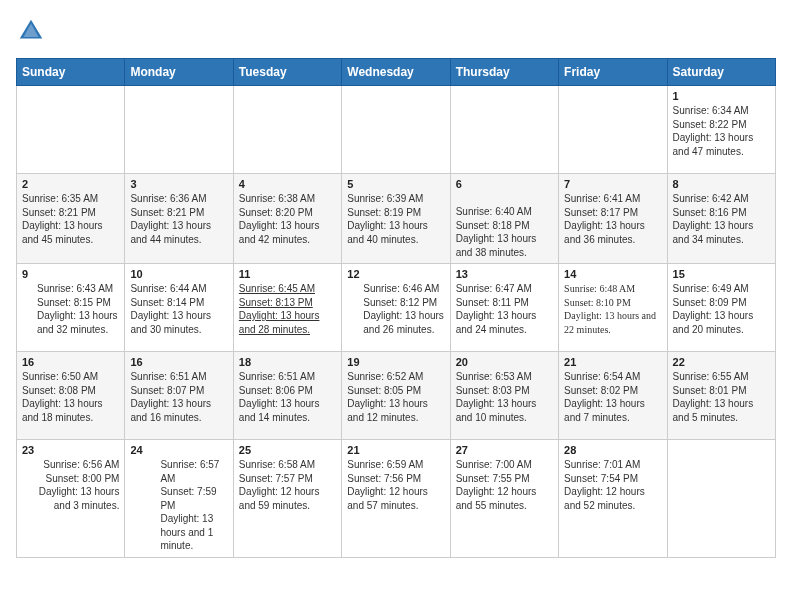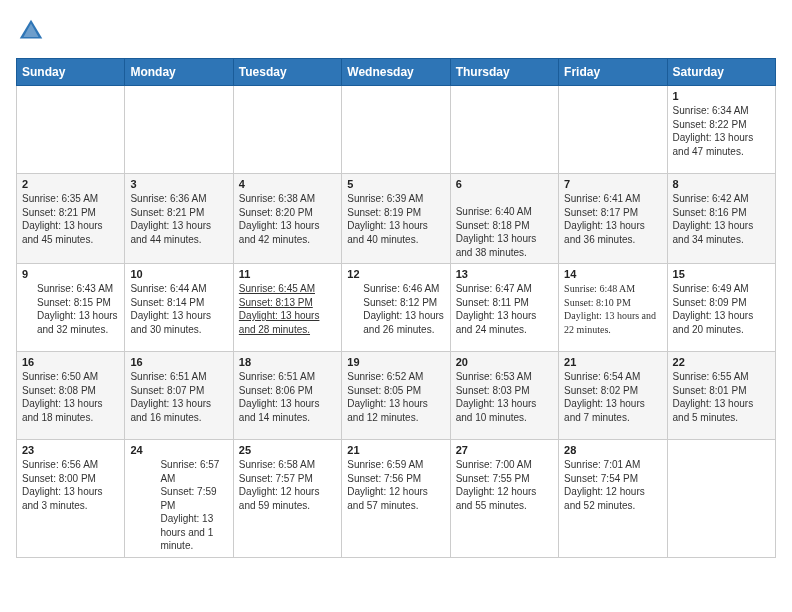--- a/index.html
+++ b/index.html
@@ -263,21 +263,21 @@
         <td>
           <div class="day-number">22</div>
           <div class="day-info" style="white-space: pre-line;">Sunrise: 6:55 AM
 Sunset: 8:01 PM
 Daylight: 13 hours and 5 minutes.</div>
         </td>
       </tr>
       <tr>
         <td>
           <div class="day-number">23</div>
-          <div class="day-info" style="white-space: pre-line;">Sunrise: 6:56 AM
+          <div class="day-info" style="white-space: pre-line; text-align: right;">Sunrise: 6:56 AM
 Sunset: 8:00 PM
 Daylight: 13 hours and 3 minutes.</div>
         </td>
         <td>
           <div class="day-number">24</div>
           <div class="day-info" style="white-space: pre-line; margin-left: 30px;">Sunrise: 6:57 AM
 Sunset: 7:59 PM
 Daylight: 13 hours and 1 minute.</div>
         </td>
         <td>

